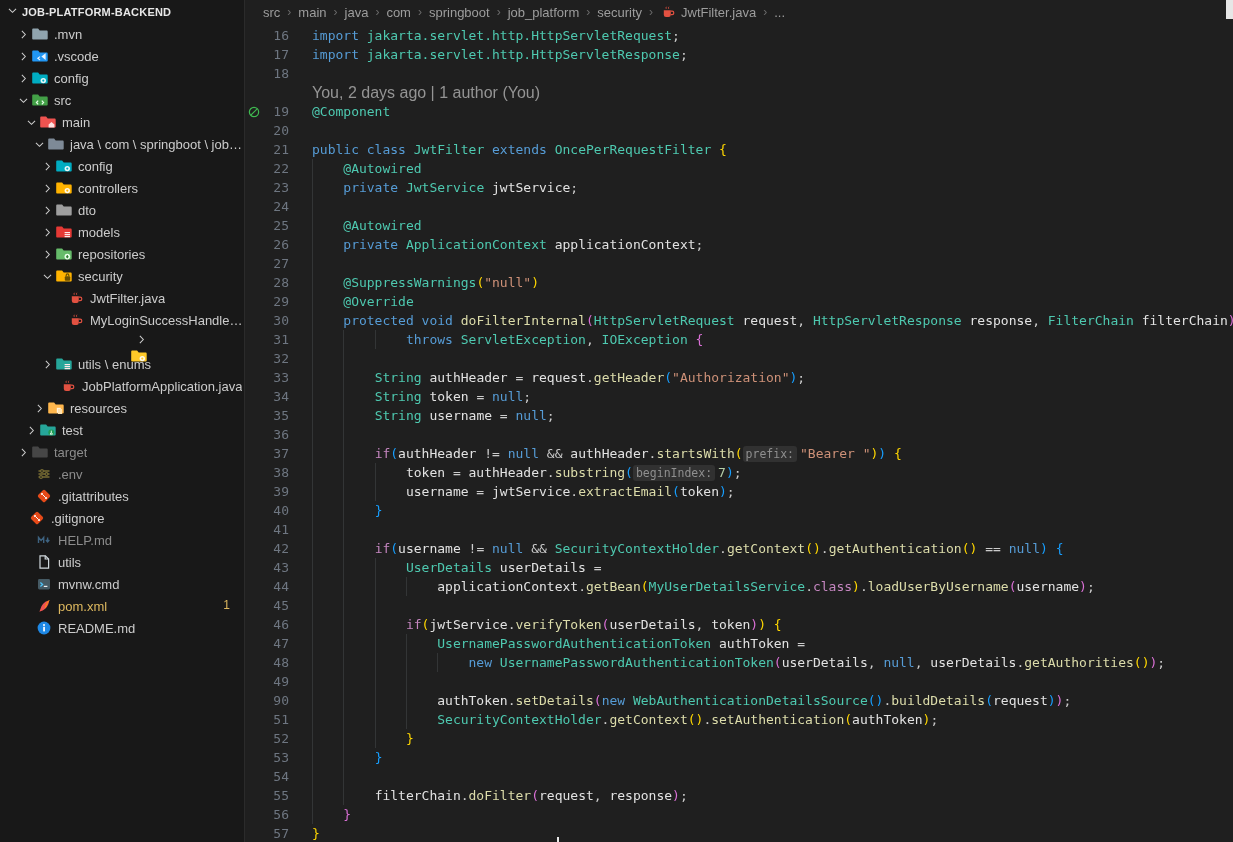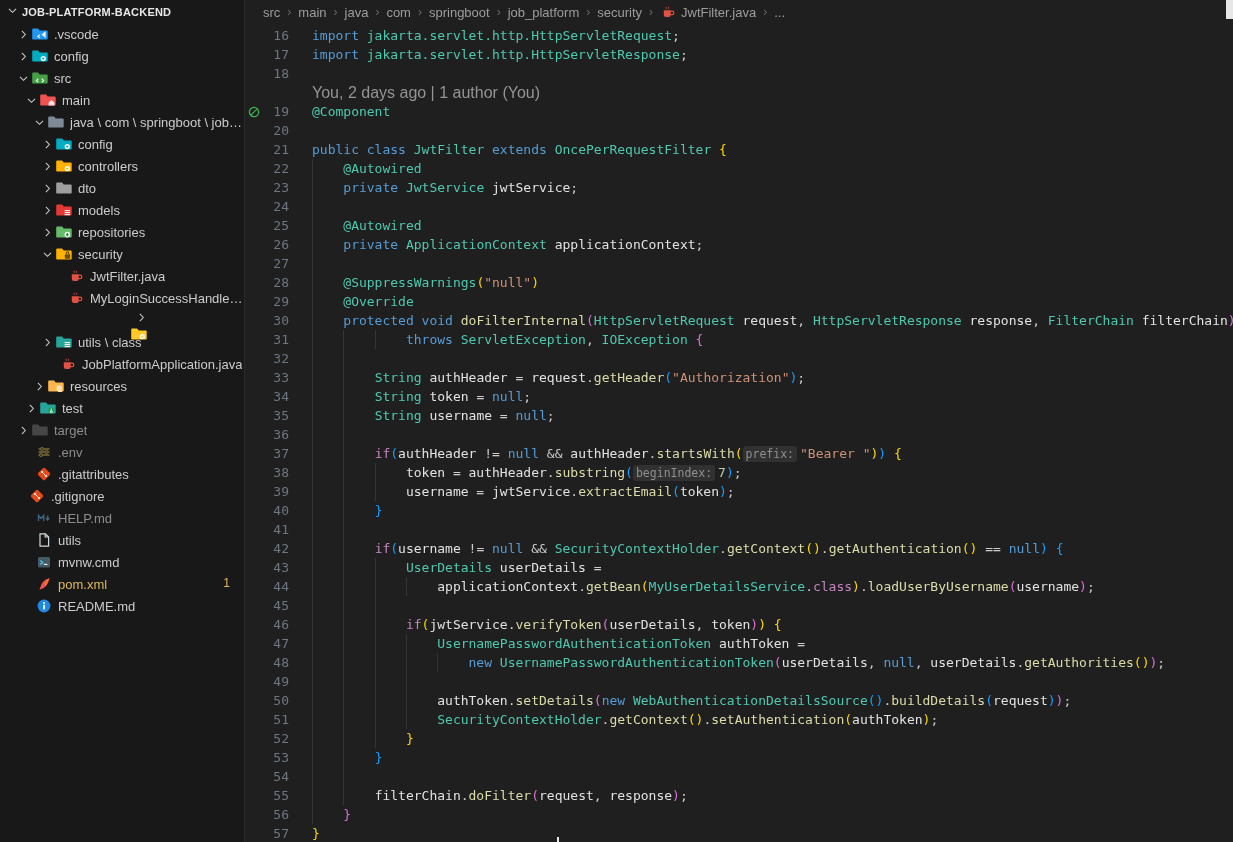--- a/index.html
+++ b/index.html
@@ -83,20 +83,33 @@
     </div>
     <div id="tree">
         <div class="tree-row" style="padding-left: 15px;">
           <span class="chev">
             <svg width="13" height="13" viewBox="0 0 16 16">
               <path d="M6 3.6l4.2 4.4L6 12.4" stroke="#cccccc" stroke-width="1.3" fill="none"></path>
             </svg>
           </span>
           <span class="ticon">
             <svg width="16" height="16" viewBox="0 0 16 16">
+              <path fill="#90a4ae" d="M1.3 2.6h4.8l1.6 2h6.9c.6 0 1.1.5 1.1 1.1v6.8c0 .6-.5 1.1-1.1 1.1H1.3c-.6 0-1.1-.5-1.1-1.1V3.7c0-.6.5-1.1 1.1-1.1z"></path>
+            </svg>
+          </span>
+          <span class="tlabel">.mvn</span>
+        </div>
+        <div class="tree-row" style="padding-left: 15px;">
+          <span class="chev">
+            <svg width="13" height="13" viewBox="0 0 16 16">
+              <path d="M6 3.6l4.2 4.4L6 12.4" stroke="#cccccc" stroke-width="1.3" fill="none"></path>
+            </svg>
+          </span>
+          <span class="ticon">
+            <svg width="16" height="16" viewBox="0 0 16 16">
               <path fill="#2196f3" d="M1.3 2.6h4.8l1.6 2h6.9c.6 0 1.1.5 1.1 1.1v6.8c0 .6-.5 1.1-1.1 1.1H1.3c-.6 0-1.1-.5-1.1-1.1V3.7c0-.6.5-1.1 1.1-1.1z"></path>
               <path d="M13.6 5.2l-4.2 3.4 4.2 3.4z" fill="#e8f4ff"></path>
               <path d="M8 8.6l-2.2 1.7 2.2 1.7" stroke="#e8f4ff" stroke-width="1.1" fill="none"></path>
             </svg>
           </span>
           <span class="tlabel">.vscode</span>
         </div>
         <div class="tree-row" style="padding-left: 15px;">
           <span class="chev">
             <svg width="13" height="13" viewBox="0 0 16 16">
@@ -284,21 +297,21 @@
             </svg>
           </span>
           <span class="ticon">
             <svg width="16" height="16" viewBox="0 0 16 16">
               <path fill="#26a69a" d="M1.3 2.6h4.8l1.6 2h6.9c.6 0 1.1.5 1.1 1.1v6.8c0 .6-.5 1.1-1.1 1.1H1.3c-.6 0-1.1-.5-1.1-1.1V3.7c0-.6.5-1.1 1.1-1.1z"></path>
               <rect x="8.6" y="8" width="5.4" height="1.2" fill="#ffe9e9"></rect>
               <rect x="8.6" y="10" width="5.4" height="1.2" fill="#ffe9e9"></rect>
               <rect x="8.6" y="12" width="5.4" height="1.2" fill="#ffe9e9"></rect>
             </svg>
           </span>
-          <span class="tlabel">utils \ class</span>
+          <span class="tlabel">utils \ enums</span>
         </div>
         <div class="tree-row" style="padding-left: 59px;">
           <span class="ticon">
             <svg width="16" height="16" viewBox="0 0 16 16">
               <path d="M3.8 6.2h7v4.6a2.2 2.2 0 01-2.2 2.2H6a2.2 2.2 0 01-2.2-2.2z" fill="#e25141"></path>
               <path d="M10.8 7.2h1.3a1.7 1.7 0 010 3.4h-1.3" stroke="#e25141" stroke-width="1.2" fill="none"></path>
               <path d="M6 4.8c.7-.7-.4-1.2.5-2M8.4 4.8c.7-.7-.4-1.2.5-2" stroke="#e25141" stroke-width="1" fill="none"></path>
             </svg>
           </span>
           <span class="tlabel">JobPlatformApplication.java</span>
@@ -672,21 +685,21 @@
           <span class="ctext"><span class="guide" style="left: 0ch;"></span><span class="guide" style="left: 4ch;"></span><span class="guide" style="left: 8ch;"></span><span class="guide" style="left: 12ch;"></span><span class="guide" style="left: 16ch;"></span><span class="tok-p">                    </span><span class="tok-kw">new</span><span class="tok-p"> </span><span class="tok-ty">UsernamePasswordAuthenticationToken</span><span class="tok-b2">(</span><span class="tok-id">userDetails</span><span class="tok-p">, </span><span class="tok-kw">null</span><span class="tok-p">, </span><span class="tok-id">userDetails</span><span class="tok-p">.</span><span class="tok-fn">getAuthorities</span><span class="tok-b1">()</span><span class="tok-b2">)</span><span class="tok-p">;</span></span>
         </div>
         <div class="crow">
           <span class="glyph"></span>
           <span class="num">49</span>
           <span class="spacer"></span>
           <span class="ctext"><span class="guide" style="left: 0ch;"></span><span class="guide" style="left: 4ch;"></span><span class="guide" style="left: 8ch;"></span><span class="guide" style="left: 12ch;"></span></span>
         </div>
         <div class="crow">
           <span class="glyph"></span>
-          <span class="num">50</span>
+          <span class="num">90</span>
           <span class="spacer"></span>
           <span class="ctext"><span class="guide" style="left: 0ch;"></span><span class="guide" style="left: 4ch;"></span><span class="guide" style="left: 8ch;"></span><span class="guide" style="left: 12ch;"></span><span class="tok-p">                </span><span class="tok-id">authToken</span><span class="tok-p">.</span><span class="tok-fn">setDetails</span><span class="tok-b2">(</span><span class="tok-kw">new</span><span class="tok-p"> </span><span class="tok-ty">WebAuthenticationDetailsSource</span><span class="tok-b3">()</span><span class="tok-p">.</span><span class="tok-fn">buildDetails</span><span class="tok-b3">(</span><span class="tok-id">request</span><span class="tok-b3">)</span><span class="tok-b2">)</span><span class="tok-p">;</span></span>
         </div>
         <div class="crow">
           <span class="glyph"></span>
           <span class="num">51</span>
           <span class="spacer"></span>
           <span class="ctext"><span class="guide" style="left: 0ch;"></span><span class="guide" style="left: 4ch;"></span><span class="guide" style="left: 8ch;"></span><span class="guide" style="left: 12ch;"></span><span class="tok-p">                </span><span class="tok-ty">SecurityContextHolder</span><span class="tok-p">.</span><span class="tok-fn">getContext</span><span class="tok-b1">()</span><span class="tok-p">.</span><span class="tok-fn">setAuthentication</span><span class="tok-b1">(</span><span class="tok-id">authToken</span><span class="tok-b1">)</span><span class="tok-p">;</span></span>
         </div>
         <div class="crow">

